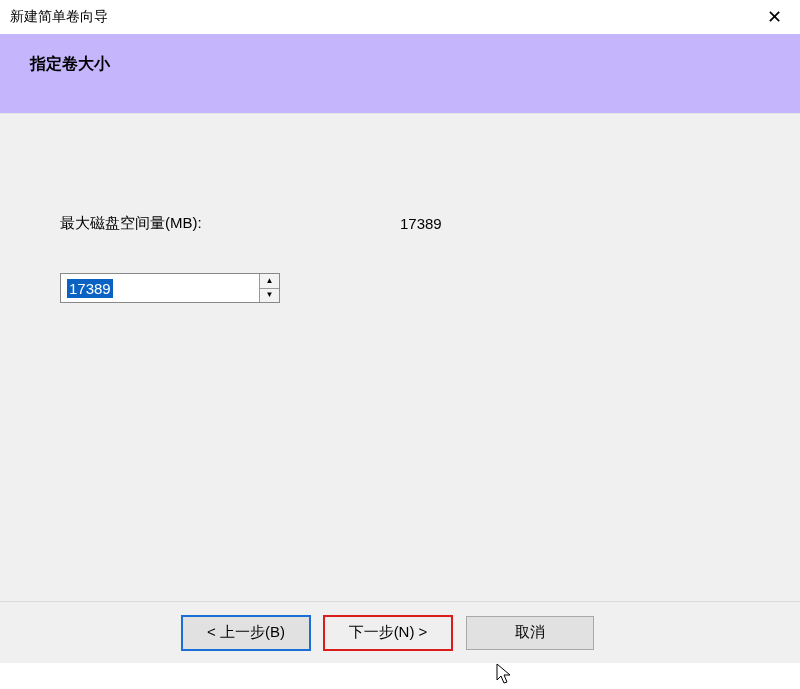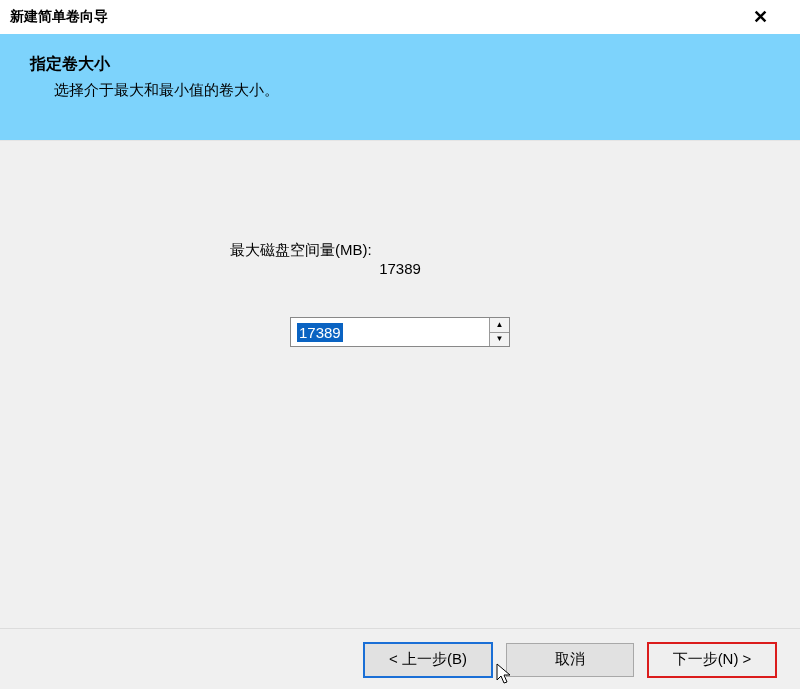--- a/index.html
+++ b/index.html
@@ -10,29 +10,28 @@
       font-size: 14px;
       background: #ffffff;
       color: #000;
       overflow: hidden;
     }
     .titlebar {
       height: 34px;
       display: flex;
       align-items: center;
       justify-content: space-between;
-      padding: 0 24px 0 10px;
+      padding: 0 10px 0 10px;
       background: #ffffff;
-      font-weight: bold;
     }
     .titlebar .title { font-size: 14px; }
     .titlebar .close { font-size: 18px; line-height: 1; cursor: pointer; padding: 4px 8px; }
     .header {
-      padding: 20px 30px 40px 30px;
-      background: #7dd3fc;
+      padding: 20px 30px 32px 30px;
+      background: #c4b5fd;
     }
     .header .heading {
       font-weight: 700;
       font-size: 16px;
       margin-bottom: 6px;
     }
     .header .subheading {
       font-size: 15px;
       padding-left: 24px;
     }
@@ -42,21 +41,20 @@
     }
     .content {
       background: #f0f0f0;
       height: 487px;
       padding: 100px 60px 0 60px;
     }
     .row {
       display: flex;
       align-items: center;
       margin-bottom: 40px;
-      flex-direction: column;
     }
     .row .label { width: 340px; font-size: 15px; }
     .row .value { font-size: 15px; }
     .spinner {
       display: flex;
       border: 1px solid #888;
       background: #fff;
       width: 220px;
       height: 30px;
     }
@@ -90,21 +88,21 @@
       background: #f3f3f3;
       user-select: none;
     }
     .spinner .sp-btn:first-child { border-bottom: 1px solid #999; }
     .footer {
       background: #f0f0f0;
       height: 62px;
       border-top: 1px solid #dcdcdc;
       display: flex;
       align-items: center;
-      justify-content: flex-end;
+      justify-content: center;
       padding-right: 24px;
       gap: 14px;
     }
     .btn {
       min-width: 128px;
       height: 34px;
       background: #e1e1e1;
       border: 1px solid #a8a8a8;
       display: flex;
       align-items: center;
@@ -125,21 +123,20 @@
 </head>
 <body>
 
 <div class="titlebar">
   <span class="title">新建简单卷向导</span>
   <span class="close">✕</span>
 </div>
 
 <div class="header">
   <div class="heading">指定卷大小</div>
-  <div class="subheading">选择介于最大和最小值的卷大小。</div>
 </div>
 
 <hr class="divider">
 
 <div class="content">
 
   <div class="row">
     <span class="label">最大磁盘空间量(MB):</span>
     <span class="value">17389</span>
   </div>
@@ -154,19 +151,19 @@
         <div class="sp-btn">▲</div>
         <div class="sp-btn">▼</div>
       </div>
     </div>
   </div>
 
 </div>
 
 <div class="footer">
   <div class="btn btn-hl-blue">&lt; 上一步(B)</div>
+  <div class="btn btn-hl-red">下一步(N) &gt;</div>
   <div class="btn">取消</div>
-  <div class="btn btn-hl-red">下一步(N) &gt;</div>
 </div>
 
 <svg class="cursor" width="18" height="24" viewBox="0 0 18 24">
   <path d="M1 1 L1 17 L5 13 L8 20 L11 19 L8 12 L14 12 Z" fill="#ffffff" stroke="#000000" stroke-width="1"></path>
 </svg>
 
 </body></html>

